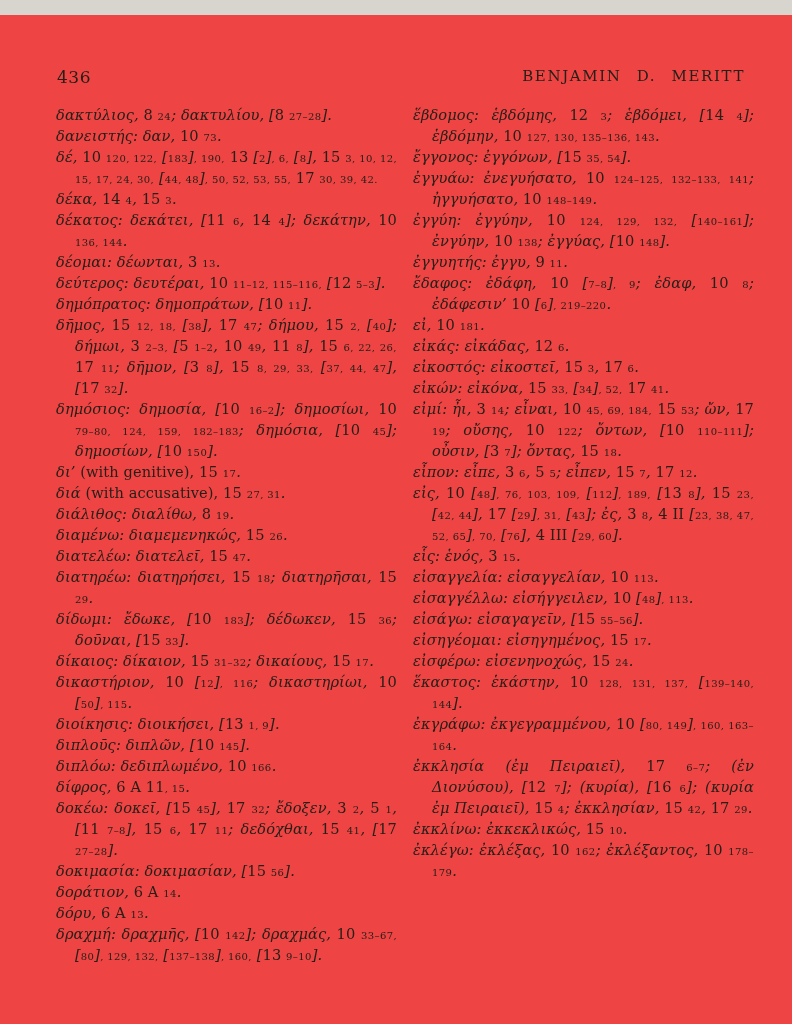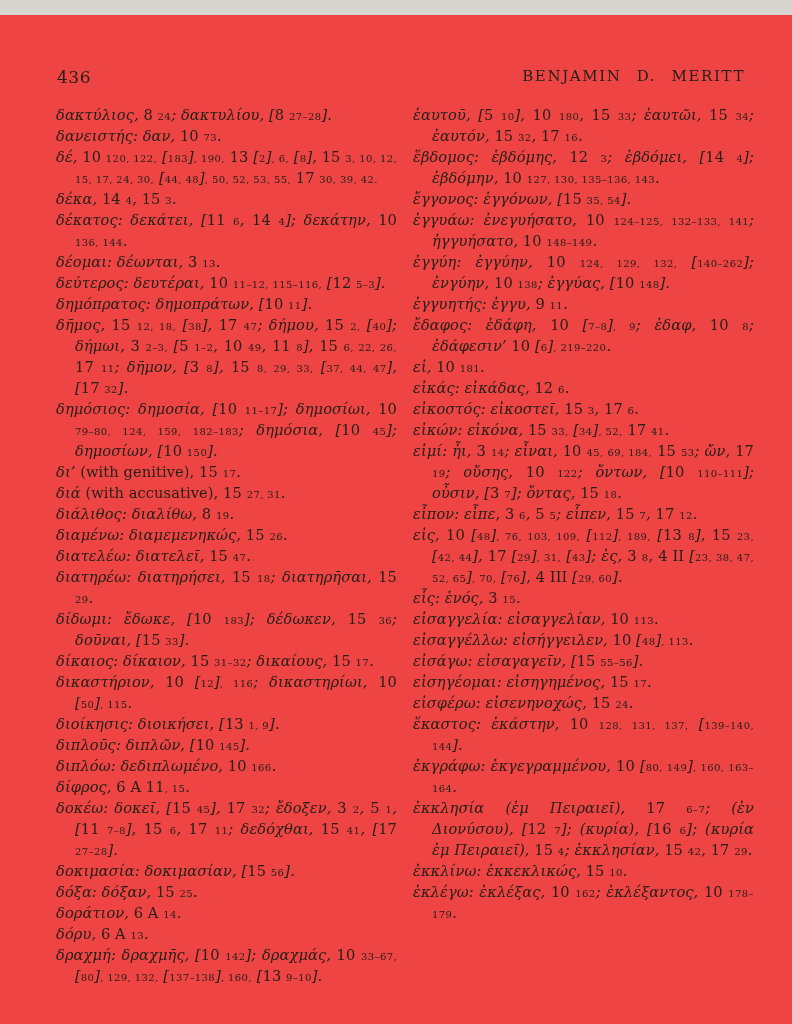--- a/index.html
+++ b/index.html
@@ -60,47 +60,45 @@
     <div class="col" id="col-0">
         <p class="entry">δακτύλιος, <span class="rm">8</span> <span class="ln">24</span>; δακτυλίου, [<span class="rm">8</span> <span class="ln">27–28</span>].</p>
         <p class="entry">δανειστής: δαν, <span class="rm">10</span> <span class="ln">73</span>.</p>
         <p class="entry">δέ, <span class="rm">10</span> <span class="ln">120, 122,</span> [<span class="ln">183</span>]<span class="ln">, 190,</span> <span class="rm">13</span> [<span class="ln">2</span>]<span class="ln">, 6,</span> [<span class="ln">8</span>], <span class="rm">15</span> <span class="ln">3, 10, 12, 15, 17, 24, 30,</span> [<span class="ln">44, 48</span>]<span class="ln">, 50, 52, 53, 55,</span> <span class="rm">17</span> <span class="ln">30, 39, 42.</span></p>
         <p class="entry">δέκα, <span class="rm">14</span> <span class="ln">4</span>, <span class="rm">15</span> <span class="ln">3</span>.</p>
         <p class="entry">δέκατος: δεκάτει, [<span class="rm">11</span> <span class="ln">6</span>, <span class="rm">14</span> <span class="ln">4</span>]; δεκάτην, <span class="rm">10</span> <span class="ln">136, 144</span>.</p>
         <p class="entry">δέομαι: δέωνται, <span class="rm">3</span> <span class="ln">13</span>.</p>
         <p class="entry">δεύτερος: δευτέραι, <span class="rm">10</span> <span class="ln">11–12, 115–116,</span> [<span class="rm">12</span> <span class="ln">5–3</span>].</p>
         <p class="entry">δημόπρατος: δημοπράτων, [<span class="rm">10</span> <span class="ln">11</span>].</p>
         <p class="entry">δῆμος, <span class="rm">15</span> <span class="ln">12, 18,</span> [<span class="ln">38</span>], <span class="rm">17</span> <span class="ln">47</span>; δήμου, <span class="rm">15</span> <span class="ln">2,</span> [<span class="ln">40</span>]; δήμωι, <span class="rm">3</span> <span class="ln">2–3,</span> [<span class="rm">5</span> <span class="ln">1–2</span>, <span class="rm">10</span> <span class="ln">49</span>, <span class="rm">11</span> <span class="ln">8</span>], <span class="rm">15</span> <span class="ln">6, 22, 26,</span> <span class="rm">17</span> <span class="ln">11</span>; δῆμον, [<span class="rm">3</span> <span class="ln">8</span>], <span class="rm">15</span> <span class="ln">8, 29, 33,</span> [<span class="ln">37, 44, 47</span>], [<span class="rm">17</span> <span class="ln">32</span>].</p>
-        <p class="entry">δημόσιος: δημοσία, [<span class="rm">10</span> <span class="ln">11–17</span>]; δημοσίωι, <span class="rm">10</span> <span class="ln">79–80, 124, 159, 182–183</span>; δημόσια, [<span class="rm">10</span> <span class="ln">45</span>]; δημοσίων, [<span class="rm">10</span> <span class="ln">150</span>].</p>
+        <p class="entry">δημόσιος: δημοσία, [<span class="rm">10</span> <span class="ln">16–2</span>]; δημοσίωι, <span class="rm">10</span> <span class="ln">79–80, 124, 159, 182–183</span>; δημόσια, [<span class="rm">10</span> <span class="ln">45</span>]; δημοσίων, [<span class="rm">10</span> <span class="ln">150</span>].</p>
         <p class="entry">δι’ <span class="rm">(with genitive),</span> <span class="rm">15</span> <span class="ln">17</span>.</p>
         <p class="entry">διά <span class="rm">(with accusative),</span> <span class="rm">15</span> <span class="ln">27, 31</span>.</p>
         <p class="entry">διάλιθος: διαλίθω, <span class="rm">8</span> <span class="ln">19</span>.</p>
         <p class="entry">διαμένω: διαμεμενηκώς, <span class="rm">15</span> <span class="ln">26</span>.</p>
         <p class="entry">διατελέω: διατελεῖ, <span class="rm">15</span> <span class="ln">47</span>.</p>
         <p class="entry">διατηρέω: διατηρήσει, <span class="rm">15</span> <span class="ln">18</span>; διατηρῆσαι, <span class="rm">15</span> <span class="ln">29</span>.</p>
         <p class="entry">δίδωμι: ἔδωκε, [<span class="rm">10</span> <span class="ln">183</span>]; δέδωκεν, <span class="rm">15</span> <span class="ln">36</span>; δοῦναι, [<span class="rm">15</span> <span class="ln">33</span>].</p>
         <p class="entry">δίκαιος: δίκαιον, <span class="rm">15</span> <span class="ln">31–32</span>; δικαίους, <span class="rm">15</span> <span class="ln">17</span>.</p>
         <p class="entry">δικαστήριον, <span class="rm">10</span> [<span class="ln">12</span>]<span class="ln">, 116</span>; δικαστηρίωι, <span class="rm">10</span> [<span class="ln">50</span>]<span class="ln">, 115</span>.</p>
         <p class="entry">διοίκησις: διοικήσει, [<span class="rm">13</span> <span class="ln">1, 9</span>].</p>
         <p class="entry">διπλοῦς: διπλῶν, [<span class="rm">10</span> <span class="ln">145</span>].</p>
         <p class="entry">διπλόω: δεδιπλωμένο, <span class="rm">10</span> <span class="ln">166</span>.</p>
         <p class="entry">δίφρος, <span class="rm">6 A 11</span><span class="ln">, 15</span>.</p>
         <p class="entry">δοκέω: δοκεῖ, [<span class="rm">15</span> <span class="ln">45</span>], <span class="rm">17</span> <span class="ln">32</span>; ἔδοξεν, <span class="rm">3</span> <span class="ln">2</span>, <span class="rm">5</span> <span class="ln">1</span>, [<span class="rm">11</span> <span class="ln">7–8</span>], <span class="rm">15</span> <span class="ln">6</span>, <span class="rm">17</span> <span class="ln">11</span>; δεδόχθαι, <span class="rm">15</span> <span class="ln">41</span>, [<span class="rm">17</span> <span class="ln">27–28</span>].</p>
         <p class="entry">δοκιμασία: δοκιμασίαν, [<span class="rm">15</span> <span class="ln">56</span>].</p>
-        <p class="entry">δόξα: δόξαν, <span class="rm">15</span> <span class="ln">25</span>.</p>
         <p class="entry">δοράτιον, <span class="rm">6 A</span> <span class="ln">14</span>.</p>
         <p class="entry">δόρυ, <span class="rm">6 A</span> <span class="ln">13</span>.</p>
         <p class="entry">δραχμή: δραχμῆς, [<span class="rm">10</span> <span class="ln">142</span>]; δραχμάς, <span class="rm">10</span> <span class="ln">33–67,</span> [<span class="ln">80</span>]<span class="ln">, 129, 132,</span> [<span class="ln">137–138</span>]<span class="ln">, 160,</span> [<span class="rm">13</span> <span class="ln">9–10</span>].</p>
       </div>
     <div class="col" id="col-1">
-        <p class="entry">ἑαυτοῦ, [<span class="rm">5</span> <span class="ln">10</span>], <span class="rm">10</span> <span class="ln">180</span>, <span class="rm">15</span> <span class="ln">33</span>; ἑαυτῶι, <span class="rm">15</span> <span class="ln">34</span>; ἑαυτόν, <span class="rm">15</span> <span class="ln">32</span>, <span class="rm">17</span> <span class="ln">16</span>.</p>
         <p class="entry">ἕβδομος: ἑβδόμης, <span class="rm">12</span> <span class="ln">3</span>; ἑβδόμει, [<span class="rm">14</span> <span class="ln">4</span>]; ἑβδόμην, <span class="rm">10</span> <span class="ln">127, 130, 135–136, 143</span>.</p>
         <p class="entry">ἔγγονος: ἐγγόνων, [<span class="rm">15</span> <span class="ln">35, 54</span>].</p>
         <p class="entry">ἐγγυάω: ἐνεγυήσατο, <span class="rm">10</span> <span class="ln">124–125, 132–133, 141</span>; ἠγγυήσατο, <span class="rm">10</span> <span class="ln">148–149</span>.</p>
-        <p class="entry">ἐγγύη: ἐγγύην, <span class="rm">10</span> <span class="ln">124, 129, 132,</span> [<span class="ln">140–262</span>]; ἐνγύην, <span class="rm">10</span> <span class="ln">138</span>; ἐγγύας, [<span class="rm">10</span> <span class="ln">148</span>].</p>
+        <p class="entry">ἐγγύη: ἐγγύην, <span class="rm">10</span> <span class="ln">124, 129, 132,</span> [<span class="ln">140–161</span>]; ἐνγύην, <span class="rm">10</span> <span class="ln">138</span>; ἐγγύας, [<span class="rm">10</span> <span class="ln">148</span>].</p>
         <p class="entry">ἐγγυητής: ἐγγυ, <span class="rm">9</span> <span class="ln">11</span>.</p>
         <p class="entry">ἔδαφος: ἐδάφη, <span class="rm">10</span> [<span class="ln">7–8</span>]<span class="ln">, 9</span>; ἐδαφ, <span class="rm">10</span> <span class="ln">8</span>; ἐδάφεσιν’ <span class="rm">10</span> [<span class="ln">6</span>]<span class="ln">, 219–220</span>.</p>
         <p class="entry">εἰ, <span class="rm">10</span> <span class="ln">181</span>.</p>
         <p class="entry">εἰκάς: εἰκάδας, <span class="rm">12</span> <span class="ln">6</span>.</p>
         <p class="entry">εἰκοστός: εἰκοστεῖ, <span class="rm">15</span> <span class="ln">3</span>, <span class="rm">17</span> <span class="ln">6</span>.</p>
         <p class="entry">εἰκών: εἰκόνα, <span class="rm">15</span> <span class="ln">33,</span> [<span class="ln">34</span>]<span class="ln">, 52,</span> <span class="rm">17</span> <span class="ln">41</span>.</p>
         <p class="entry">εἰμί: ἦι, <span class="rm">3</span> <span class="ln">14</span>; εἶναι, <span class="rm">10</span> <span class="ln">45, 69, 184,</span> <span class="rm">15</span> <span class="ln">53</span>; ὤν, <span class="rm">17</span> <span class="ln">19</span>; οὔσης, <span class="rm">10</span> <span class="ln">122</span>; ὄντων, [<span class="rm">10</span> <span class="ln">110–111</span>]; οὖσιν, [<span class="rm">3</span> <span class="ln">7</span>]; ὄντας, <span class="rm">15</span> <span class="ln">18</span>.</p>
         <p class="entry">εἶπον: εἶπε, <span class="rm">3</span> <span class="ln">6</span>, <span class="rm">5</span> <span class="ln">5</span>; εἶπεν, <span class="rm">15</span> <span class="ln">7</span>, <span class="rm">17</span> <span class="ln">12</span>.</p>
         <p class="entry">εἰς, <span class="rm">10</span> [<span class="ln">48</span>]<span class="ln">, 76, 103, 109,</span> [<span class="ln">112</span>]<span class="ln">, 189,</span> [<span class="rm">13</span> <span class="ln">8</span>], <span class="rm">15</span> <span class="ln">23,</span> [<span class="ln">42, 44</span>], <span class="rm">17</span> [<span class="ln">29</span>]<span class="ln">, 31,</span> [<span class="ln">43</span>]; ἐς, <span class="rm">3</span> <span class="ln">8</span>, <span class="rm">4 II</span> [<span class="ln">23, 38, 47, 52, 65</span>]<span class="ln">, 70,</span> [<span class="ln">76</span>], <span class="rm">4 III</span> [<span class="ln">29, 60</span>].</p>
         <p class="entry">εἷς: ἑνός, <span class="rm">3</span> <span class="ln">15</span>.</p>

